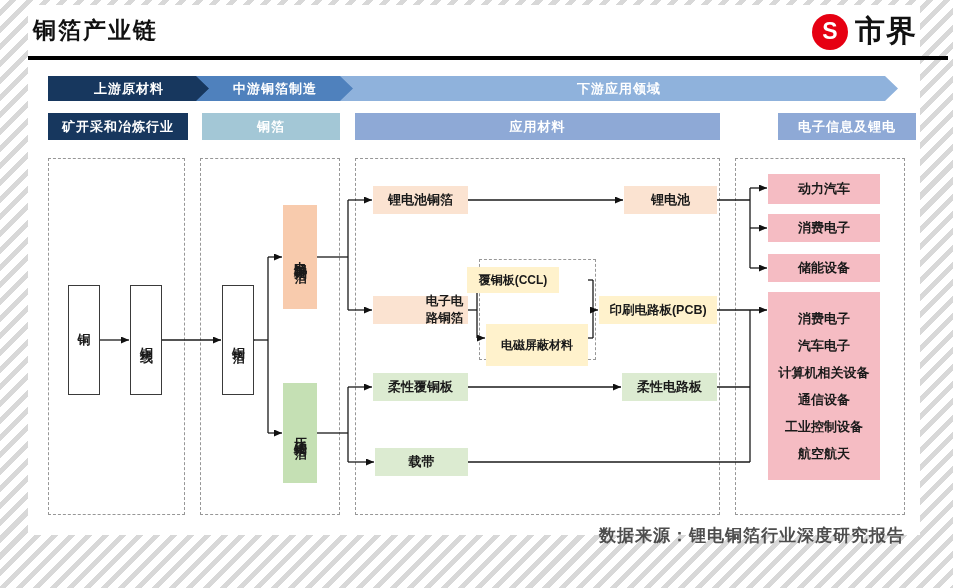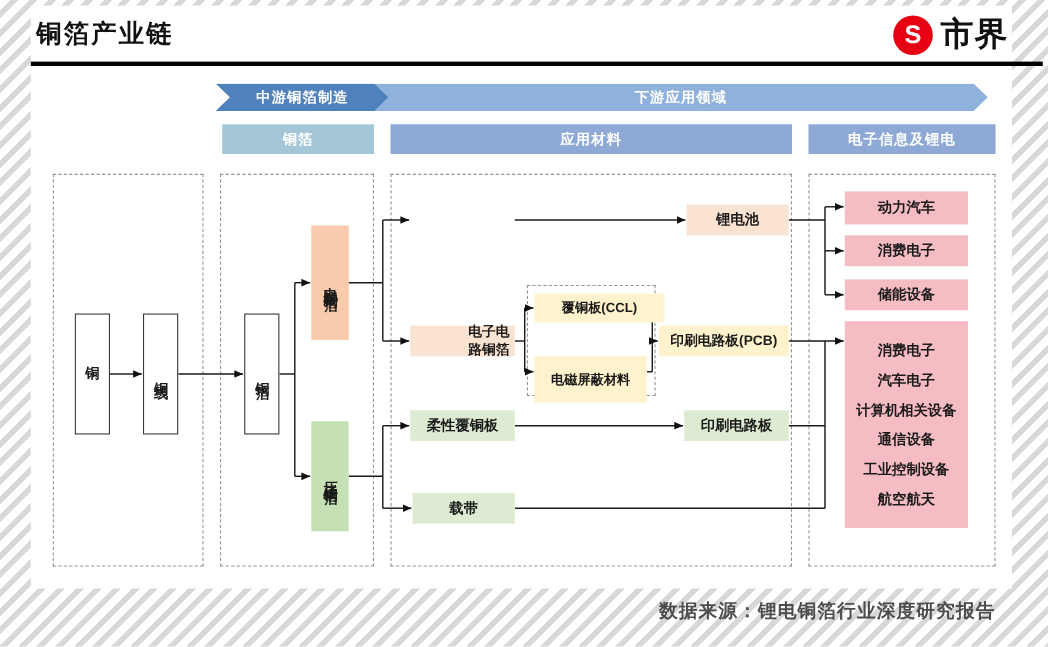--- a/index.html
+++ b/index.html
@@ -27,21 +27,21 @@
   .stage.s2 { left:196px; width:158px; background:#4f81bd;
     clip-path:polygon(0 0, calc(100% - 13px) 0, 100% 50%, calc(100% - 13px) 100%, 0 100%, 13px 50%); }
   .stage.s3 { left:340px; width:558px; background:#8fb2dc;
     clip-path:polygon(0 0, calc(100% - 13px) 0, 100% 50%, calc(100% - 13px) 100%, 0 100%, 13px 50%); }
 
   .cat { position:absolute; top:113px; height:27px; color:#fff; font-size:13px; font-weight:bold;
     display:flex; align-items:center; justify-content:center; letter-spacing:1px; z-index:2; }
   .cat.c1 { left:48px;  width:140px; background:#17375e; }
   .cat.c2 { left:202px; width:138px; background:#a3c7d6; }
   .cat.c3 { left:355px; width:365px; background:#8ea9d6; }
-  .cat.c4 { left:735px; width:170px; background:#8ea9d6; }
+  .cat.c4 { left:778px; width:138px; background:#8ea9d6; }
 
   .col { position:absolute; top:158px; height:357px; border:1px dashed #979797; background:#fff; z-index:0; }
   .col.k1 { left:48px;  width:137px; }
   .col.k2 { left:200px; width:140px; }
   .col.k3 { left:355px; width:365px; }
   .col.k4 { left:735px; width:170px; }
   .subgroup { position:absolute; left:479px; top:259px; width:117px; height:101px;
     border:1px dashed #979797; z-index:1; }
 
   .connectors { position:absolute; left:0; top:0; z-index:1; pointer-events:none; }
@@ -60,54 +60,56 @@
 
   .n-copper      { left:68px;  top:285px; width:32px; height:110px; }
   .n-copper-wire { left:130px; top:285px; width:32px; height:110px; }
   .n-copper-foil { left:222px; top:285px; width:32px; height:110px; }
   .n-efoil       { left:283px; top:205px; width:34px; height:104px; }
   .n-rfoil       { left:283px; top:383px; width:34px; height:100px; }
   .n-libfoil     { left:373px; top:186px; width:95px; height:28px; }
   .n-ecfoil      { left:373px; top:296px; width:95px; height:28px; font-size:12.5px;padding-left:48px; }
   .n-fccl        { left:373px; top:373px; width:95px; height:28px; }
   .n-tape        { left:375px; top:448px; width:93px; height:28px; }
-  .n-ccl         { left:486px; top:267px; width:118px; height:26px; font-size:12px; }
+  .n-ccl         { left:467px; top:267px; width:92px; height:26px; font-size:12px; }
   .n-emi         { left:486px; top:324px; width:102px; height:42px; font-size:12px; }
   .n-pcb         { left:599px; top:296px; width:118px; height:28px; font-size:12.5px; }
   .n-libat       { left:624px; top:186px; width:93px; height:28px; }
   .n-fpcb        { left:622px; top:373px; width:95px; height:28px; }
   .n-ev          { left:768px; top:174px; width:112px; height:30px; }
   .n-ce          { left:768px; top:214px; width:112px; height:28px; }
   .n-es          { left:768px; top:254px; width:112px; height:28px; }
 
   .bigbox { position:absolute; left:768px; top:292px; width:112px; height:188px; background:#f5bcc3;
     z-index:2; display:flex; flex-direction:column; align-items:center; justify-content:center; }
   .bigbox .app-line { font-size:13px; font-weight:bold; color:#1a1a1a; line-height:27px; white-space:nowrap; }
 
-  .footer-src { position:absolute; right:48px; top:544px; font-size:17px; font-weight:bold;
+  .footer-src { position:absolute; right:48px; top:524px; font-size:17px; font-weight:bold;
     color:#4d4d4d; letter-spacing:1px; z-index:2;margin-left:48px; }
 </style>
 </head>
 <body>
 
 <div class="page">
 
   <div class="panel"></div>
 
   <div class="title">铜箔产业链</div>
   <div class="title-rule"></div>
 
   <div class="logo">
     <div class="logo-mark">S</div>
     <div class="logo-text">市界</div>
   </div>
 
+  <div class="stage s1">上游原材料</div>
   <div class="stage s2">中游铜箔制造</div>
   <div class="stage s3">下游应用领域</div>
 
+  <div class="cat c1">矿开采和冶炼行业</div>
   <div class="cat c2">铜箔</div>
   <div class="cat c3">应用材料</div>
   <div class="cat c4">电子信息及锂电</div>
 
   <div class="col k1"></div>
   <div class="col k2"></div>
   <div class="col k3"></div>
   <div class="col k4"></div>
   <div class="subgroup"></div>
 
@@ -161,29 +163,30 @@
     <line x1="750" y1="310" x2="750" y2="462"></line>
     <line x1="717" y1="310" x2="767" y2="310" marker-end="url(#ah)"></line>
   </svg>
 
   <div class="node white n-copper">铜</div>
   <div class="node white vtext n-copper-wire">铜线</div>
   <div class="node white vtext n-copper-foil">铜箔</div>
   <div class="node peach vtext n-efoil">电解铜箔</div>
   <div class="node green vtext n-rfoil">压延铜箔</div>
 
+  <div class="node peach2 n-libfoil">锂电池铜箔</div>
   <div class="node peach2 n-ecfoil">电子电路铜箔</div>
   <div class="node green2 n-fccl">柔性覆铜板</div>
   <div class="node green2 n-tape">载带</div>
 
   <div class="node yellow n-ccl">覆铜板(CCL)</div>
   <div class="node yellow n-emi">电磁屏蔽材料</div>
   <div class="node yellow n-pcb">印刷电路板(PCB)</div>
   <div class="node peach2 n-libat">锂电池</div>
-  <div class="node green2 n-fpcb">印刷电路板</div>
+  <div class="node green2 n-fpcb">柔性电路板</div>
 
   <div class="node pink n-ev">动力汽车</div>
   <div class="node pink n-ce">消费电子</div>
   <div class="node pink n-es">储能设备</div>
 
   <div class="bigbox">
     <div class="app-line">消费电子</div>
     <div class="app-line">汽车电子</div>
     <div class="app-line">计算机相关设备</div>
     <div class="app-line">通信设备</div>

